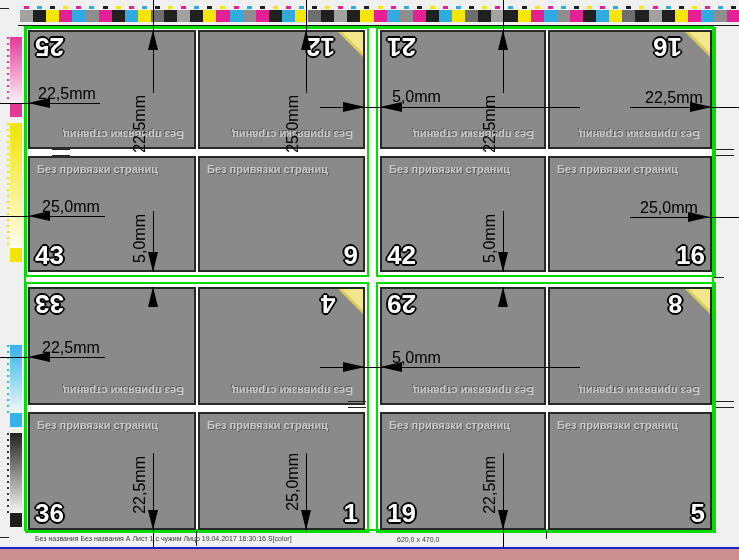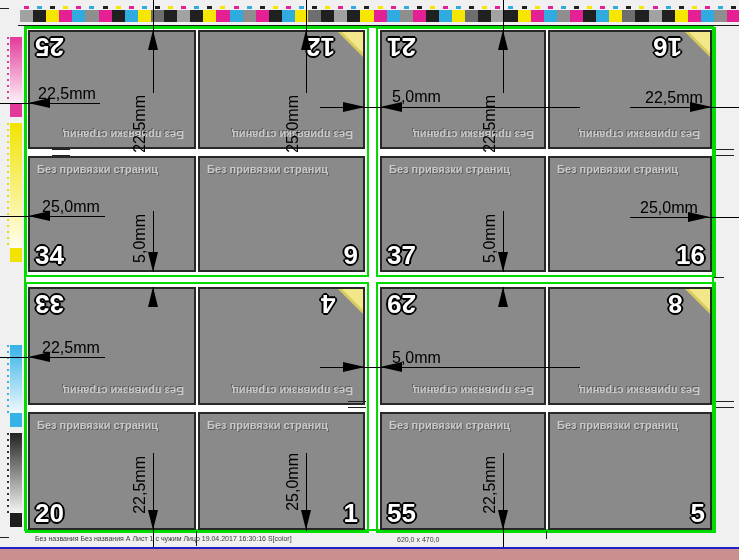--- a/index.html
+++ b/index.html
@@ -333,29 +333,29 @@
     <div class="plabel">Без привязки страниц</div>
   </div>
   <div class="page flipped nr hastri" style="left:548px;top:30px;width:164px;height:119px">
     <div class="tri"></div>
     <div class="tri2"></div>
     <div class="pnum">16</div>
     <div class="plabel">Без привязки страниц</div>
   </div>
 
   <div class="page up nl" style="left:28px;top:156px;width:168px;height:116px">
-    <div class="pnum">34</div>
+    <div class="pnum">43</div>
     <div class="plabel">Без привязки страниц</div>
   </div>
   <div class="page up nr" style="left:198px;top:156px;width:167px;height:116px">
     <div class="pnum">9</div>
     <div class="plabel">Без привязки страниц</div>
   </div>
   <div class="page up nl" style="left:380px;top:156px;width:166px;height:116px">
-    <div class="pnum">37</div>
+    <div class="pnum">42</div>
     <div class="plabel">Без привязки страниц</div>
   </div>
   <div class="page up nr" style="left:548px;top:156px;width:164px;height:116px">
     <div class="pnum">16</div>
     <div class="plabel">Без привязки страниц</div>
   </div>
 
   <div class="page flipped nl" style="left:28px;top:287px;width:168px;height:118px">
     <div class="pnum">33</div>
     <div class="plabel">Без привязки страниц</div>
@@ -371,29 +371,29 @@
     <div class="plabel">Без привязки страниц</div>
   </div>
   <div class="page flipped nr hastri" style="left:548px;top:287px;width:164px;height:118px">
     <div class="tri"></div>
     <div class="tri2"></div>
     <div class="pnum">8</div>
     <div class="plabel">Без привязки страниц</div>
   </div>
 
   <div class="page up nl" style="left:28px;top:412px;width:168px;height:118px">
-    <div class="pnum">20</div>
+    <div class="pnum">36</div>
     <div class="plabel">Без привязки страниц</div>
   </div>
   <div class="page up nr" style="left:198px;top:412px;width:167px;height:118px">
     <div class="pnum">1</div>
     <div class="plabel">Без привязки страниц</div>
   </div>
   <div class="page up nl" style="left:380px;top:412px;width:166px;height:118px">
-    <div class="pnum">55</div>
+    <div class="pnum">19</div>
     <div class="plabel">Без привязки страниц</div>
   </div>
   <div class="page up nr" style="left:548px;top:412px;width:164px;height:118px">
     <div class="pnum">5</div>
     <div class="plabel">Без привязки страниц</div>
   </div>
 
   <div class="dlab" style="left:38px;top:85px">22,5mm</div>
   <div class="dl-h" style="left:0;top:103px;width:100px"></div>
   <div class="ar ar-l" style="left:28px;top:98px"></div>

